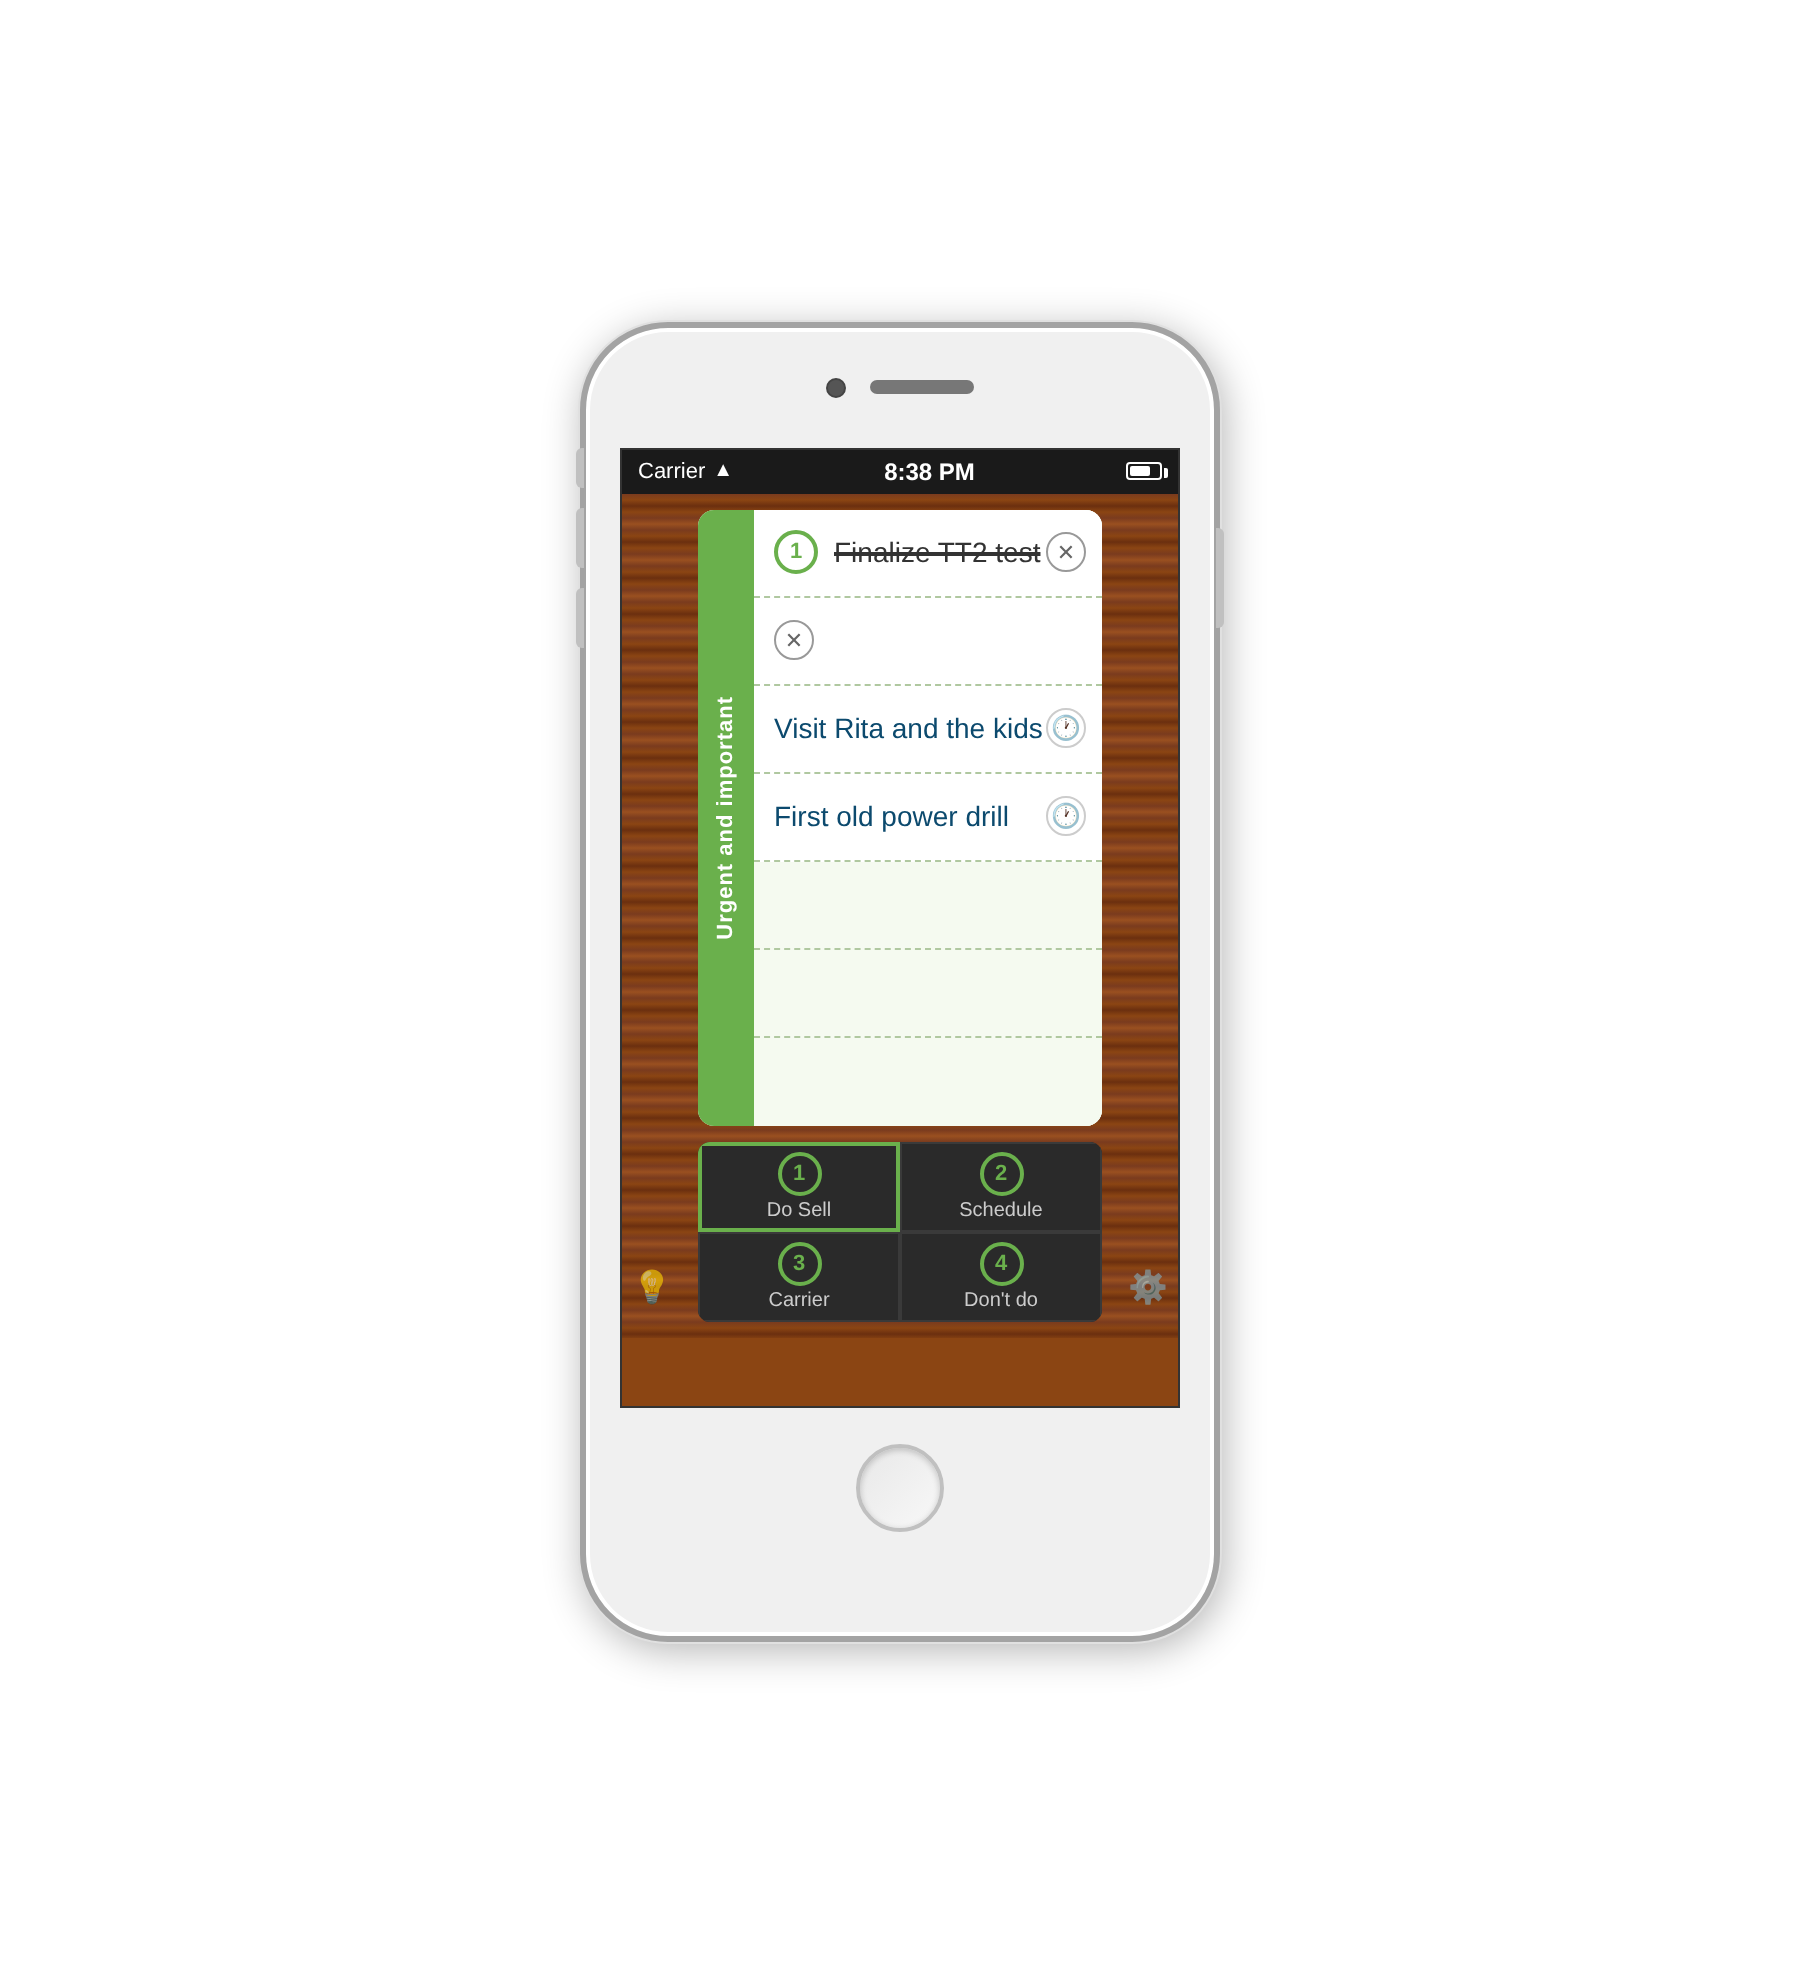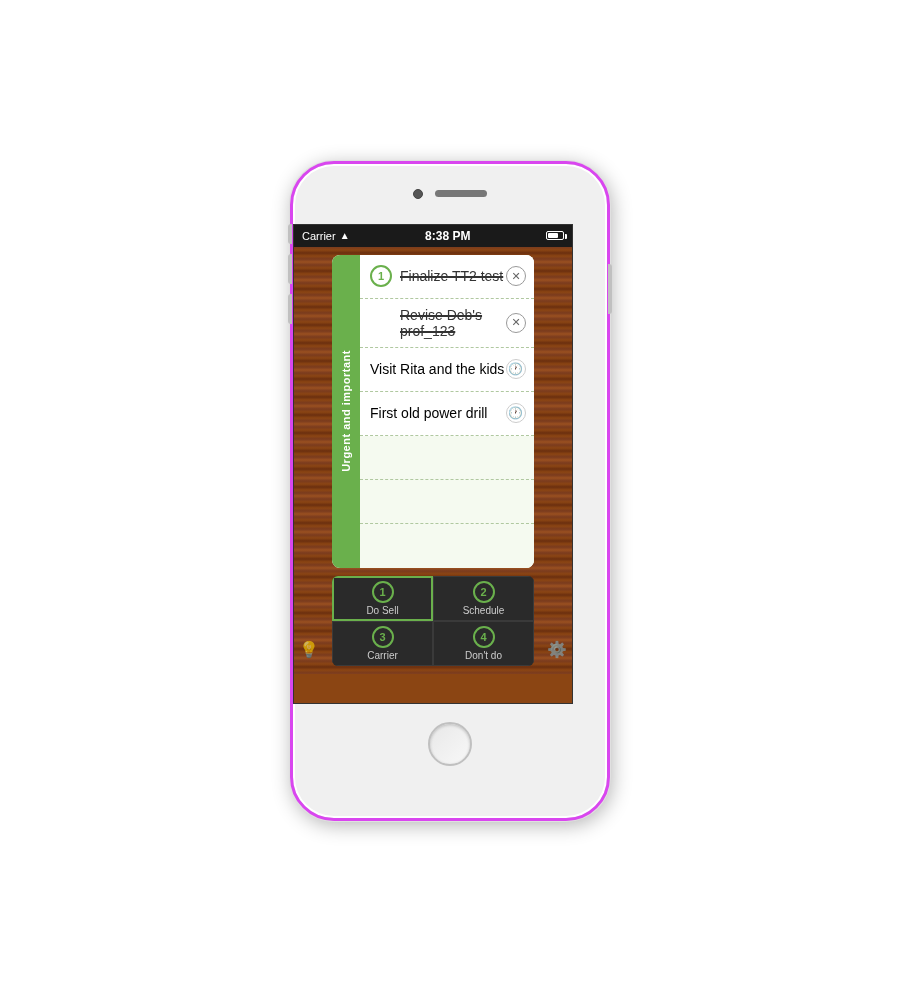--- a/index.html
+++ b/index.html
@@ -11,25 +11,26 @@
       align-items: center;
       justify-content: center;
       font-family: -apple-system, 'Helvetica Neue', Arial, sans-serif;
     }
 
     .phone-outer {
       width: 320px;
       height: 660px;
       background: #f0f0f0;
       border-radius: 44px;
-      border: 3px solid #d946ef;
+      border: 3px solid #a3a3a3;
       box-shadow: 0 0 0 1px #e0e0e0, 2px 4px 20px rgba(0,0,0,0.3), inset 0 0 0 2px #fff;
       position: relative;
       display: flex;
       flex-direction: column;
+      align-items: center;
     }
 
     
     .phone-top {
       width: 100%;
       display: flex;
       justify-content: center;
       align-items: center;
       height: 60px;
       gap: 12px;
@@ -210,21 +211,21 @@
       font-size: 11px;
       font-weight: 700;
       color: #6ab04c;
       flex-shrink: 0;
       margin-right: 8px;
     }
 
     .task-text {
       flex: 1;
       font-size: 14px;
-      color: #000000;
+      color: #0c4a6e;
       font-weight: 400;
     }
 
     .task-icon {
       width: 20px;
       height: 20px;
       border-radius: 50%;
       border: 1px solid #ccc;
       display: flex;
       align-items: center;
@@ -428,21 +429,20 @@
 
             <div class="task-list">
 
               <div class="task-item strikethrough" style="background:white;">
                 <div class="task-number-badge" style="border-color:#6ab04c;color:#6ab04c;">1</div>
                 <span class="task-text" style="text-decoration:line-through;text-decoration-thickness:2px;color:#333;">Finalize TT2 test</span>
                 <div class="task-icon close">✕</div>
               </div>
 
               <div class="task-item strikethrough" style="background:white;">
-                <span class="task-text" style="text-decoration:line-through;text-decoration-thickness:2px;color:#333;padding-left:30px;">Revise Deb's prof_123</span>
                 <div class="task-icon close">✕</div>
               </div>
 
               <div class="task-item" style="background:white;">
                 <span class="task-text" style="padding-left:0;">Visit Rita and the kids</span>
                 <div class="task-icon" style="color:#bbb;font-size:12px;">🕐</div>
               </div>
 
               <div class="task-item" style="background:white;">
                 <span class="task-text">First old power drill</span>

